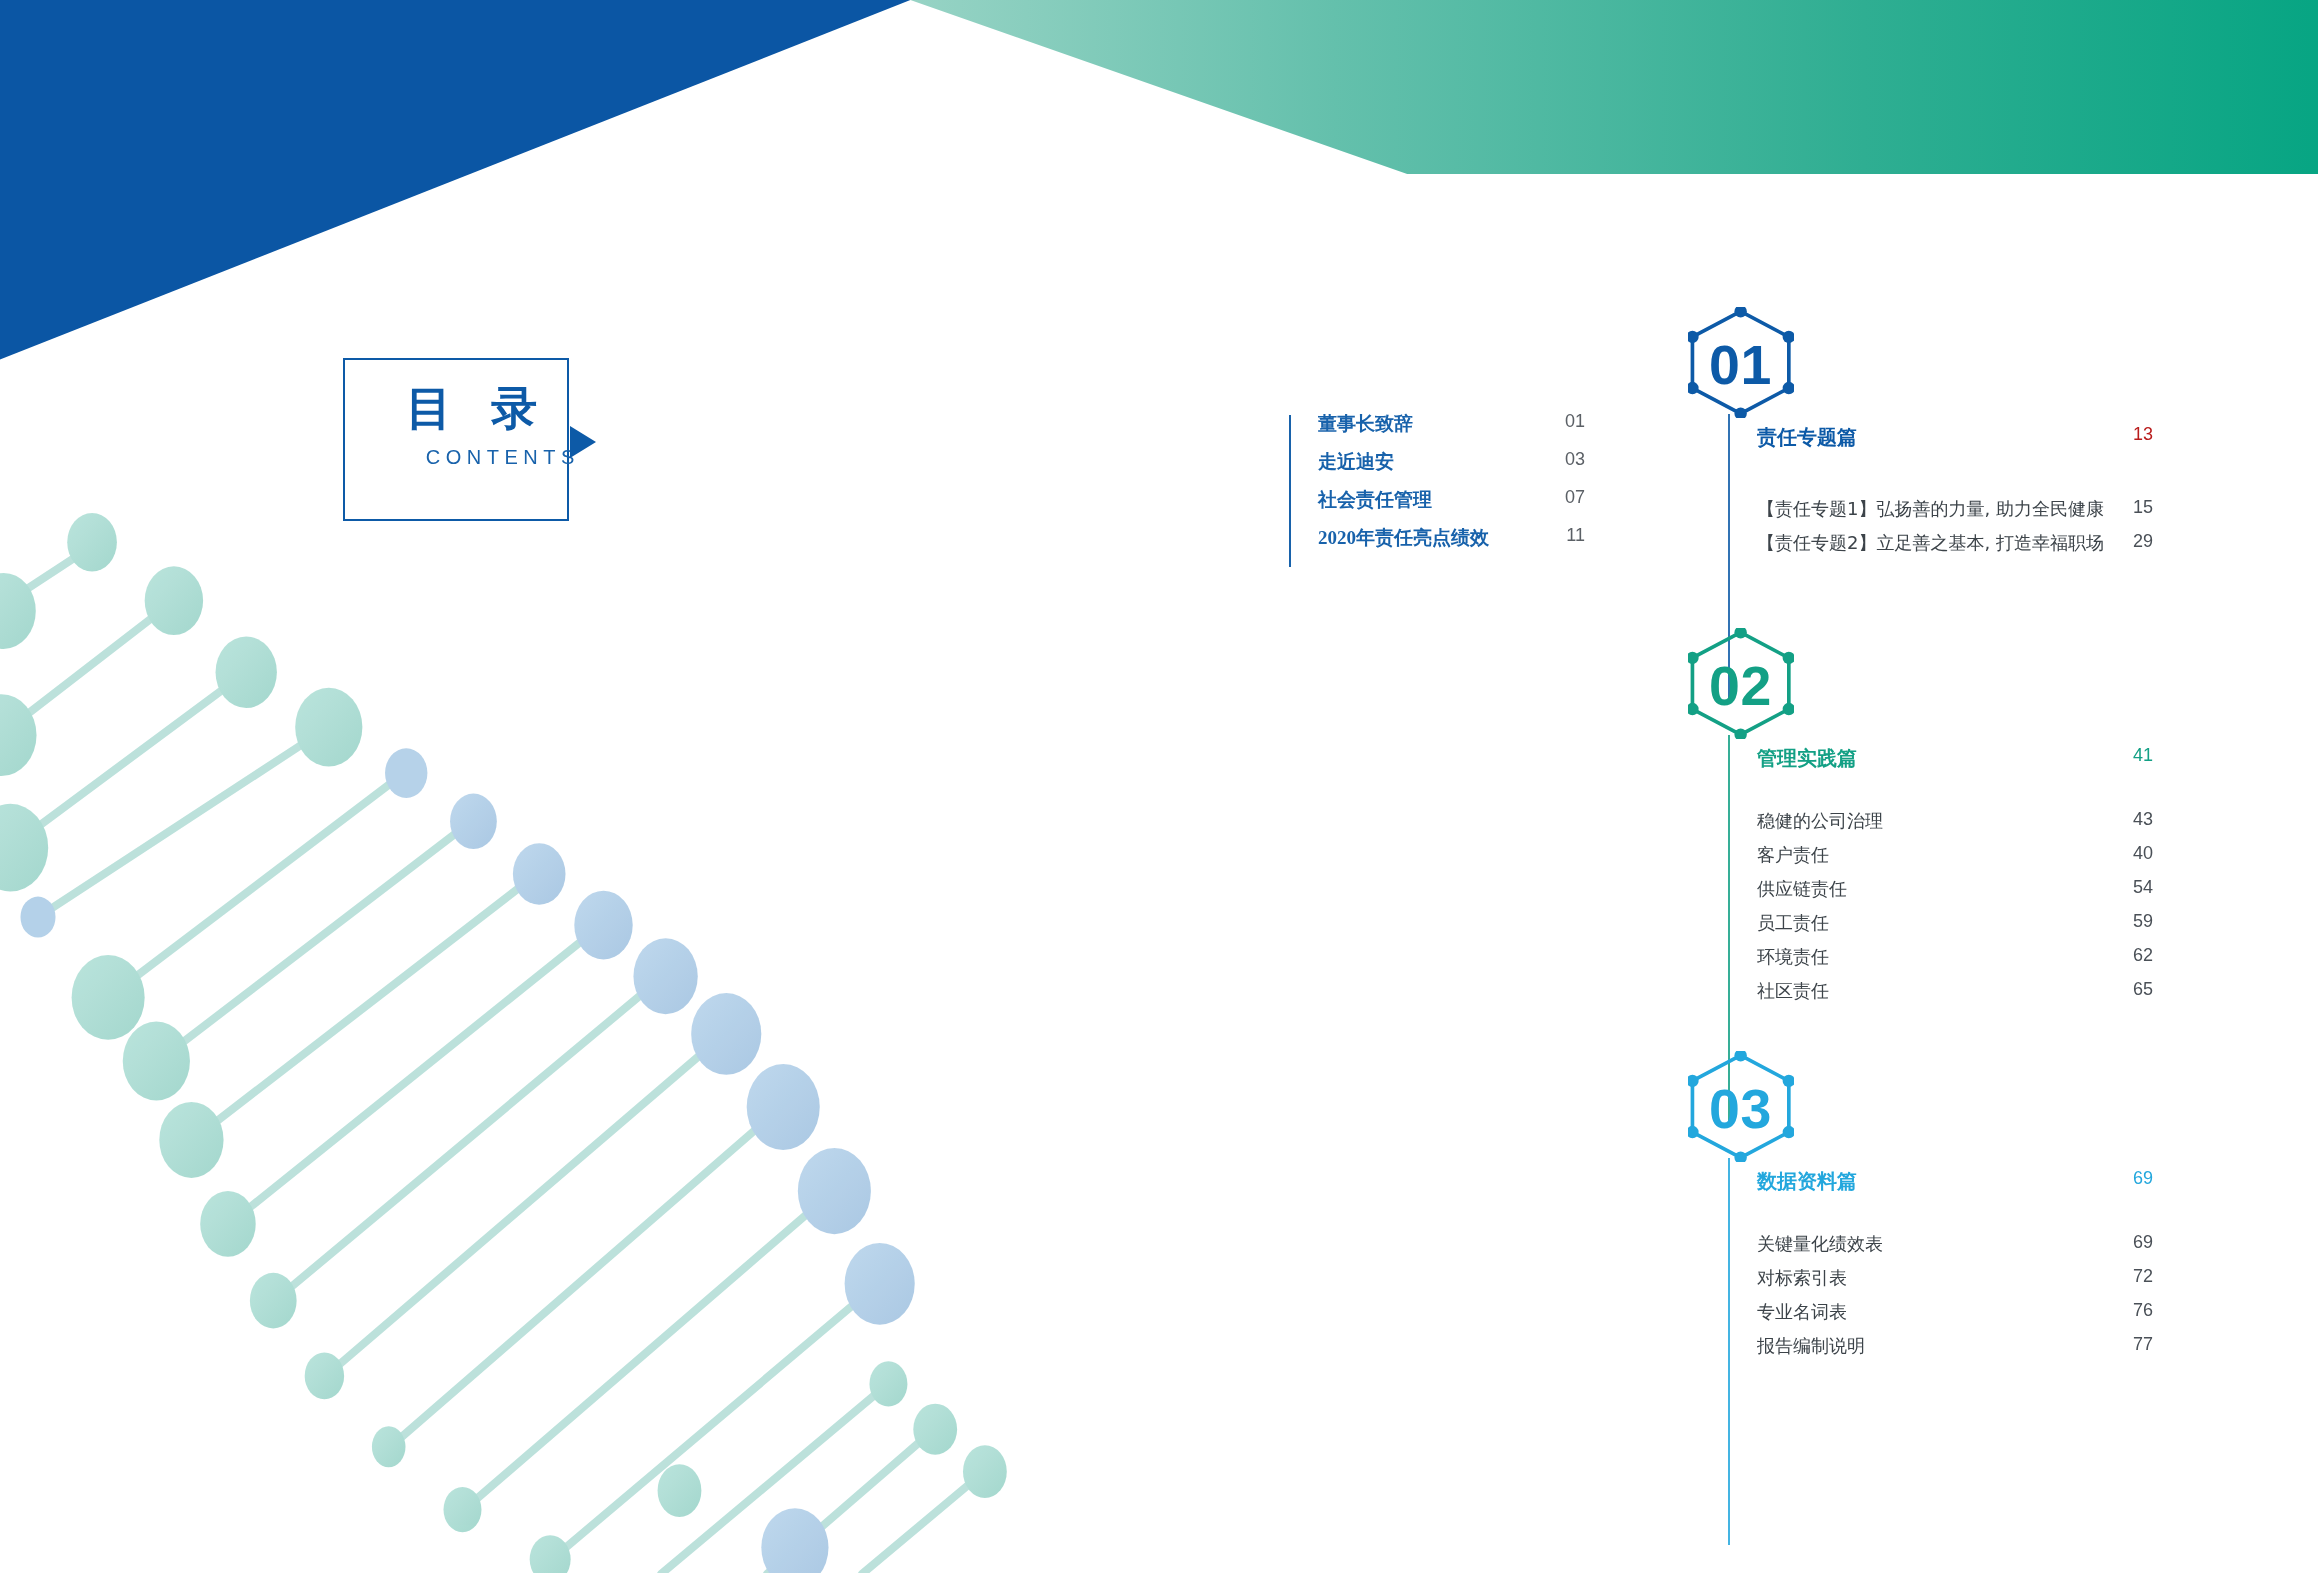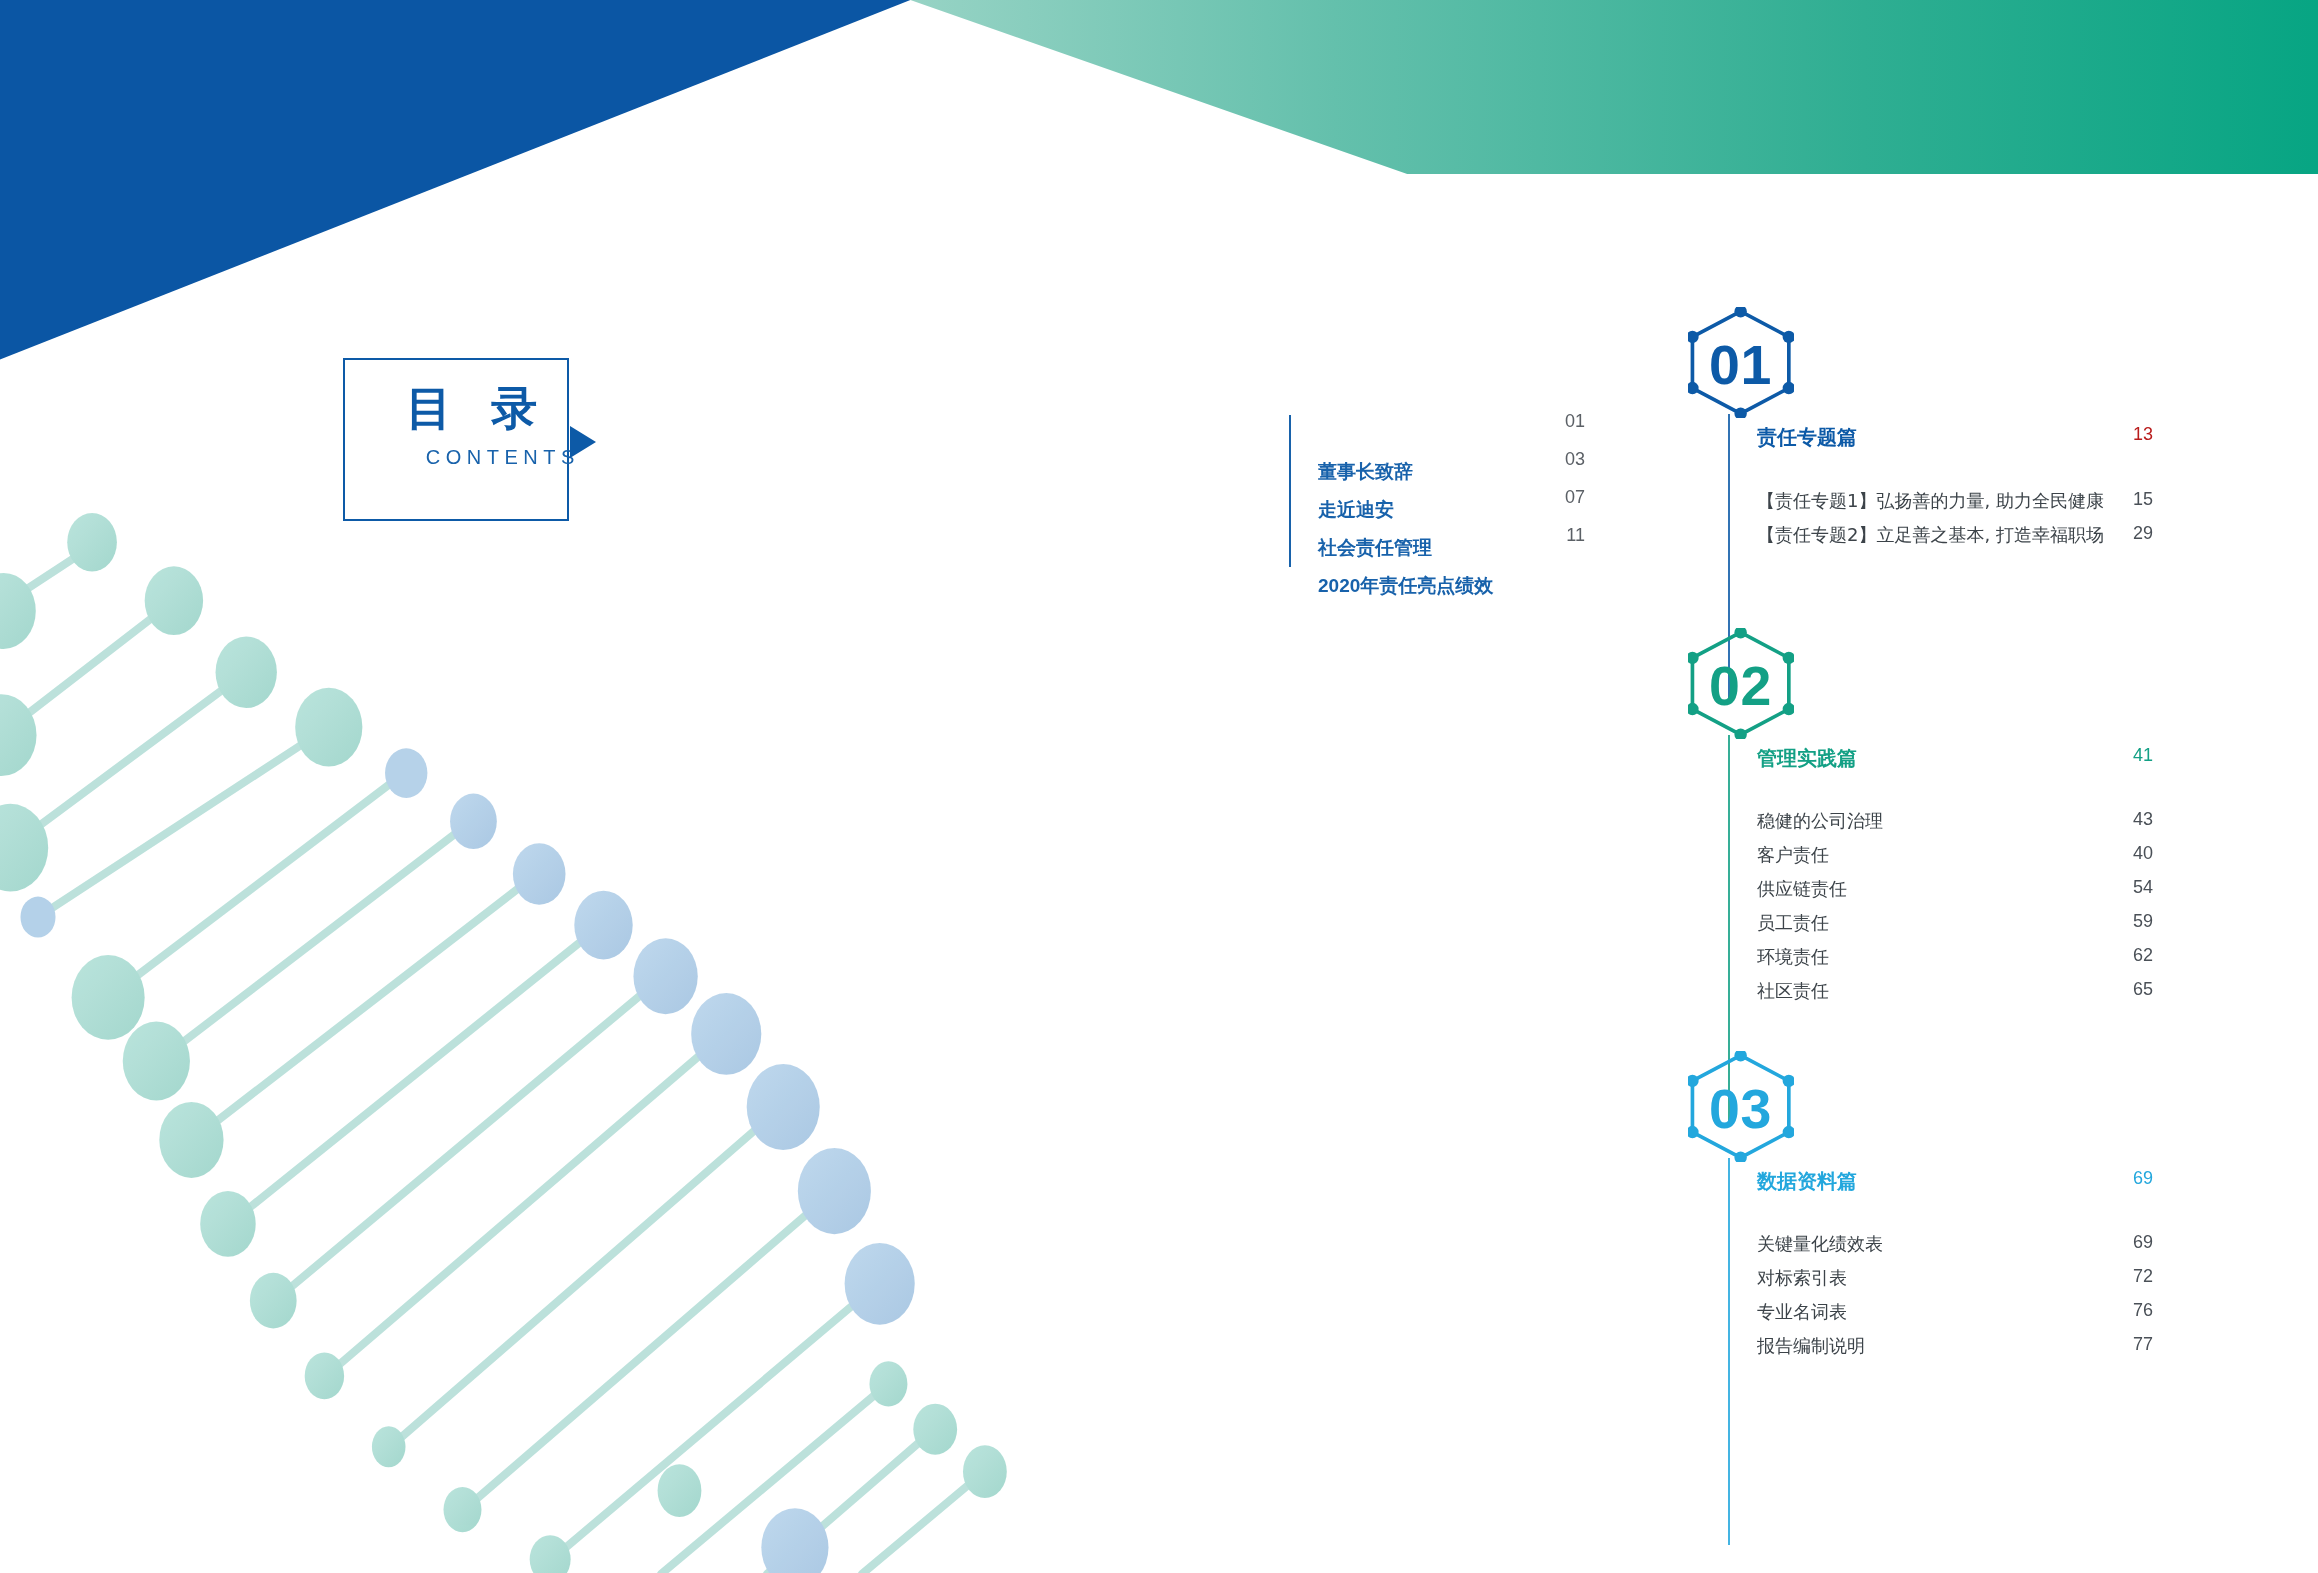--- a/index.html
+++ b/index.html
@@ -40,22 +40,21 @@
   .left-col{position:absolute;left:1289px;top:411px;width:321px;}
   .left-col .rule{
      position:absolute;left:0;top:4.4px;width:2.2px;height:152px;background:#1862ab;
   }
   .left-row{
      position:relative;display:flex;align-items:baseline;
      margin-left:29px;height:38px;
   }
   .left-row .label{
      color:#1862ab;font-weight:700;font-size:19px;white-space:nowrap;
-     font-family:Liberation Sans, sans-serif;
-     margin-top:48px;
+     font-family:Liberation Serif, serif;
   }
   .left-row .page{
      position:absolute;left:223px;width:44px;text-align:right;
      color:#5b6066;font-size:18px;font-weight:400;
   }
 
   
   .right-col{position:absolute;left:1651px;top:307px;width:555px;}
   .section{position:relative;}
 
@@ -216,21 +215,21 @@
             <circle cx="72" cy="146" r="8.5" fill="#0d5aa7"></circle>
             <circle cx="6" cy="111" r="8.5" fill="#0d5aa7"></circle>
             <circle cx="6" cy="41" r="8.5" fill="#0d5aa7"></circle>
             <text x="72" y="105" text-anchor="middle" fill="#0d5aa7" font-family="Liberation Sans, sans-serif" font-size="76" font-weight="700" letter-spacing="1">01</text>
           </svg></div>
         <div class="sec-rule" style="top: 107px; height: 285px; background: rgb(13, 90, 167); opacity: 0.85;"></div>
         <div class="sec-head" style="top: 117px;">
           <span class="label" style="color:#0d5aa7">责任专题篇</span>
           <span class="page" style="color:#b91c1c">13</span>
         </div>
-        <div class="sub-list" style="top: 182px;">
+        <div class="sub-list" style="top: 190px;">
           <div class="sub-row">
             <span class="label">【责任专题1】弘扬善的力量, 助力全民健康</span>
             <span class="page">15</span>
           </div>
           <div class="sub-row">
             <span class="label">【责任专题2】立足善之基本, 打造幸福职场</span>
             <span class="page">29</span>
           </div>
         </div>
       </div>

